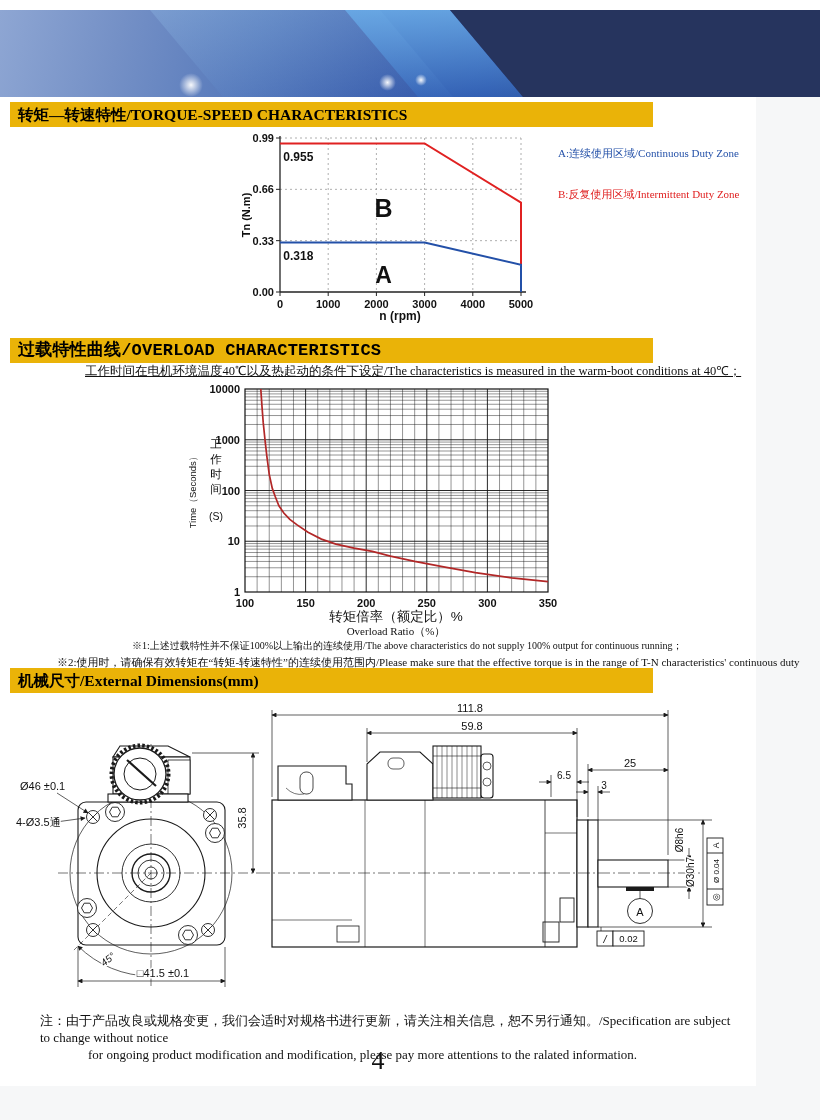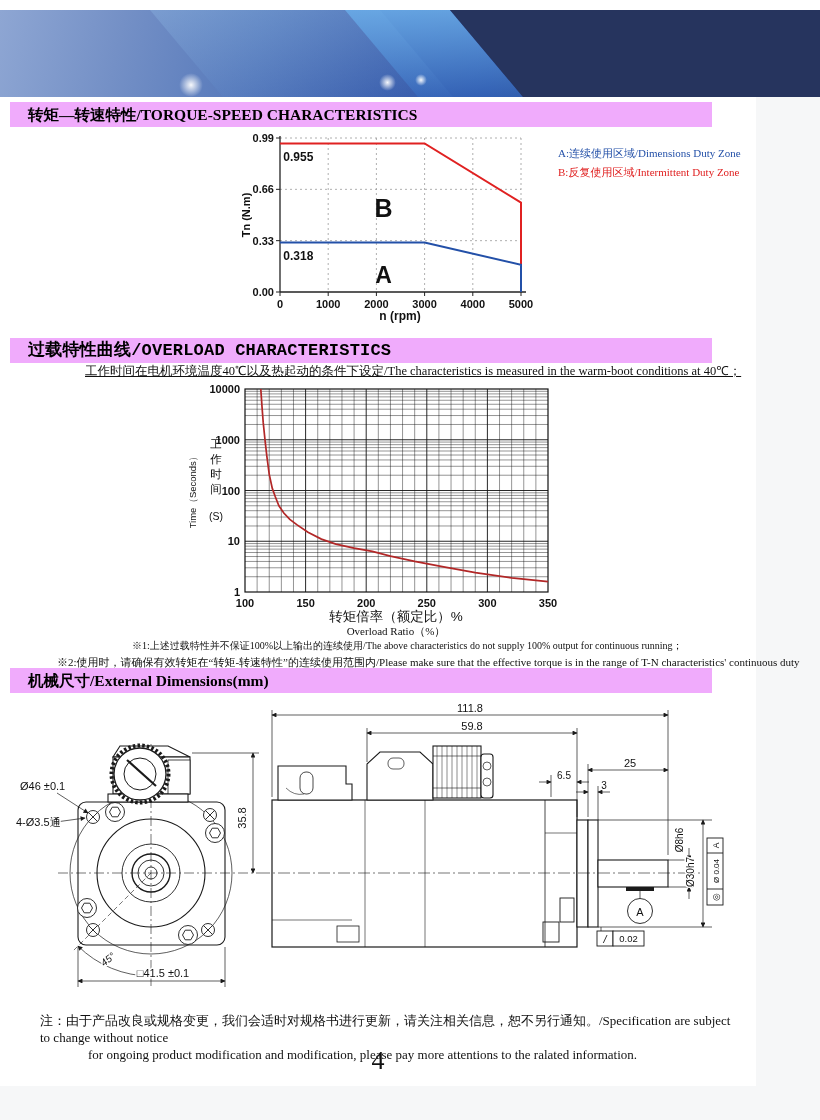--- a/index.html
+++ b/index.html
@@ -20,22 +20,22 @@
     background:radial-gradient(circle,rgba(255,255,255,.95) 0%,rgba(255,255,255,0) 70%);}
   .f1{left:179px;top:63px;width:24px;height:24px;}
   .f2{left:379px;top:64px;width:17px;height:17px;}
   .f3{left:415px;top:64px;width:12px;height:12px;}
 
   
   .margin-right{left:756px;top:97px;width:64px;height:989px;background:#f6f7f8;}
   .margin-bottom{left:0;top:1086px;width:820px;height:34px;background:#f6f7f8;}
 
   
-  .bar{left:10px;width:702px;height:25px;background:#f0abfc;color:#000;
-       font-weight:bold;font-size:15.5px;line-height:25px;padding-left:18px;box-sizing:border-box;}
+  .bar{left:10px;width:643px;height:25px;background:#eab308;color:#000;
+       font-weight:bold;font-size:15.5px;line-height:25px;padding-left:8px;box-sizing:border-box;}
   .bar.mono{font-family:"Liberation Mono","DejaVu Sans Mono",monospace;font-size:17px;letter-spacing:.2px;}
 
   
   .condition{left:85px;top:362px;font-size:12.5px;text-decoration:underline;}
   .fnote1{left:132px;top:639px;font-size:10px;}
   .fnote2{left:57px;top:655px;font-size:11px;}
   .legend{left:558px;top:144px;font-size:11px;line-height:19px;}
   .footer-note{left:40px;top:1012px;width:700px;font-size:13px;line-height:17px;}
   .footer-note .l2{padding-left:48px;}
   .page-num{left:0;top:1046px;width:756px;text-align:center;font-size:26px;}
@@ -103,22 +103,22 @@
         <text x="53.374" y="30.55555555555556" fill="#e02121" text-anchor="start" font-size="12" font-weight="bold">0.955</text>
         <text x="153.63" y="86.55555555555554" fill="#e02121" text-anchor="middle" font-size="25" font-weight="bold">B</text>
         <text x="53.374" y="130.11111111111111" fill="#2350a8" text-anchor="start" font-size="12" font-weight="bold">0.318</text>
         <text x="153.63" y="152.66666666666666" fill="#2350a8" text-anchor="middle" font-size="23" font-weight="bold">A</text>
       </g>
     <text class="axlab" x="170" y="190" text-anchor="middle">n (rpm)</text>
     <text class="tick" x="20" y="85" text-anchor="middle" transform="rotate(-90 20 85)" style="font-size:11px">Tn (N.m)</text>
   </svg>
 
   <div class="abs legend">
-    <div style="color: rgb(35, 80, 168);">A:连续使用区域/Dimensions Duty Zone</div>
-    <div style="color: rgb(224, 33, 33);">B:反复使用区域/Intermittent Duty Zone</div>
+    <div style="color: rgb(35, 80, 168);">A:连续使用区域/Continuous Duty Zone</div>
+    <div style="color: rgb(224, 33, 33); margin-top: 22px;">B:反复使用区域/Intermittent Duty Zone</div>
   </div>
 
   <div class="abs bar mono" style="top:338px">过载特性曲线/OVERLOAD CHARACTERISTICS</div>
 
   <div class="abs condition">工作时间在电机环境温度40℃以及热起动的条件下设定/The characteristics is measured in the warm-boot conditions at 40℃；</div>
 
   <svg class="abs" style="left:180px;top:380px" width="420" height="260" viewBox="0 0 420 260">
     <g id="ol-plot">
         <line x1="77.12" y1="9" x2="77.12" y2="212" stroke="#111" stroke-width="0.45"></line>
         <line x1="89.24000000000001" y1="9" x2="89.24000000000001" y2="212" stroke="#111" stroke-width="0.45"></line>

